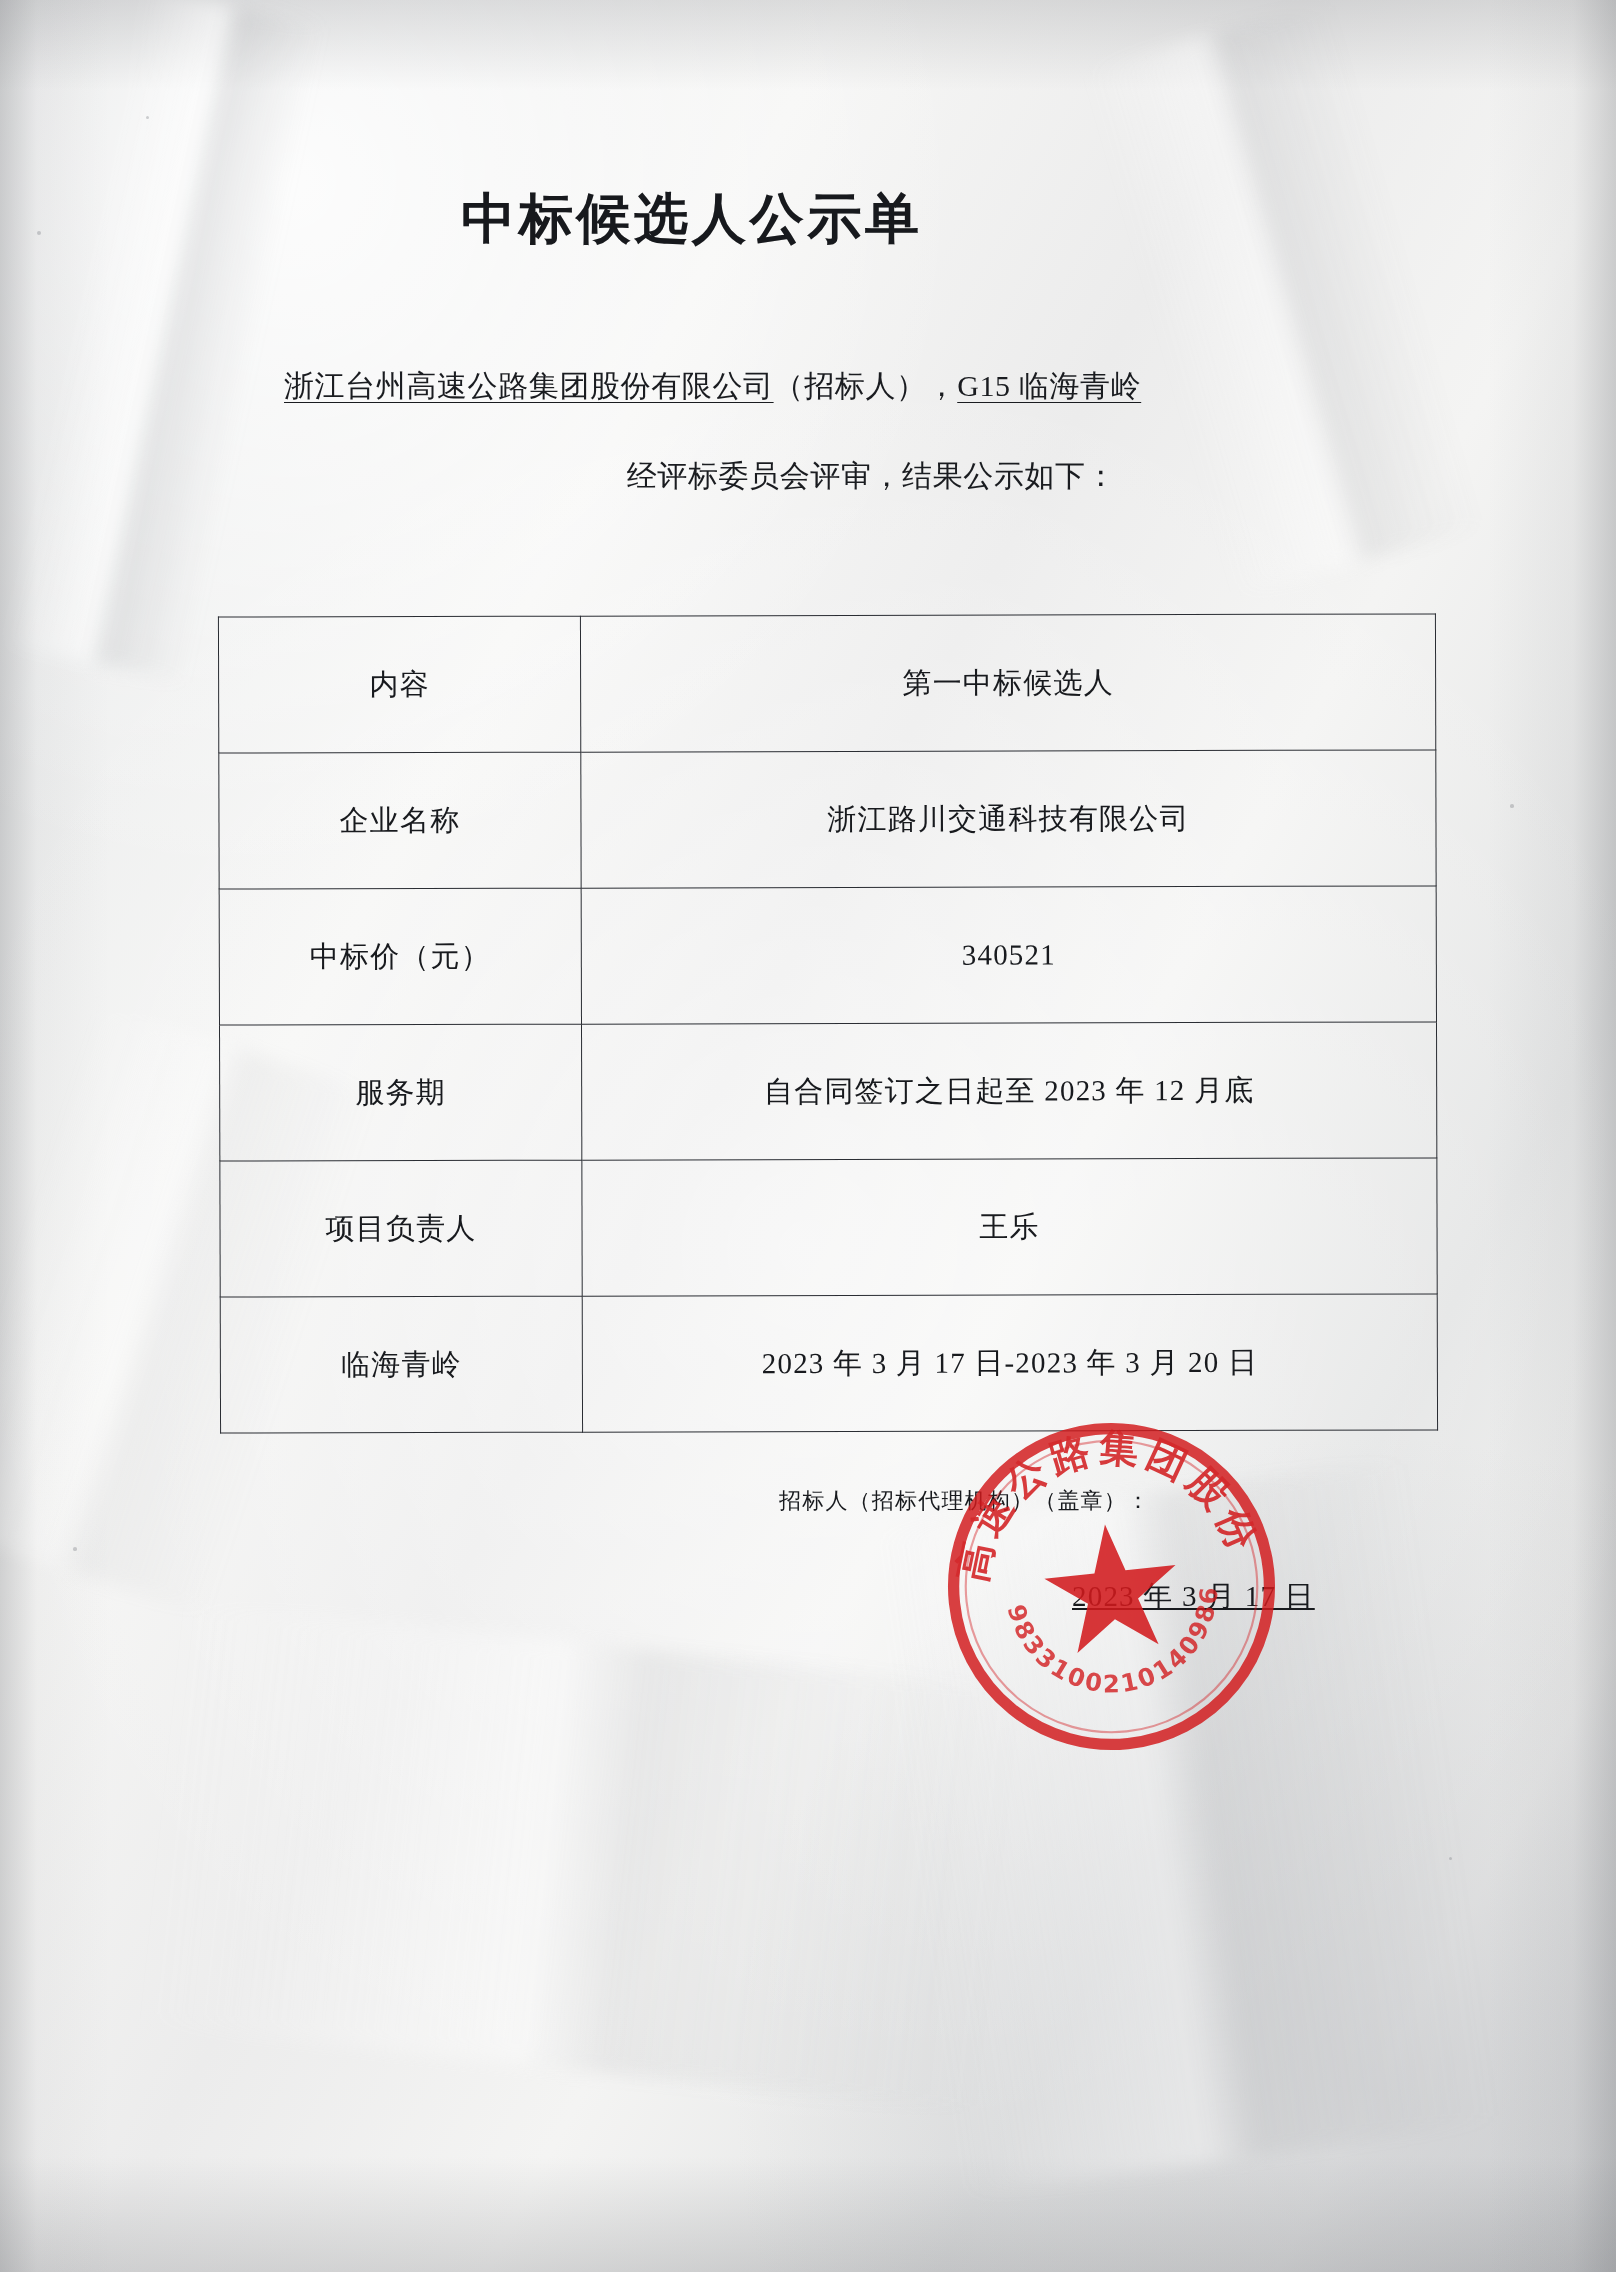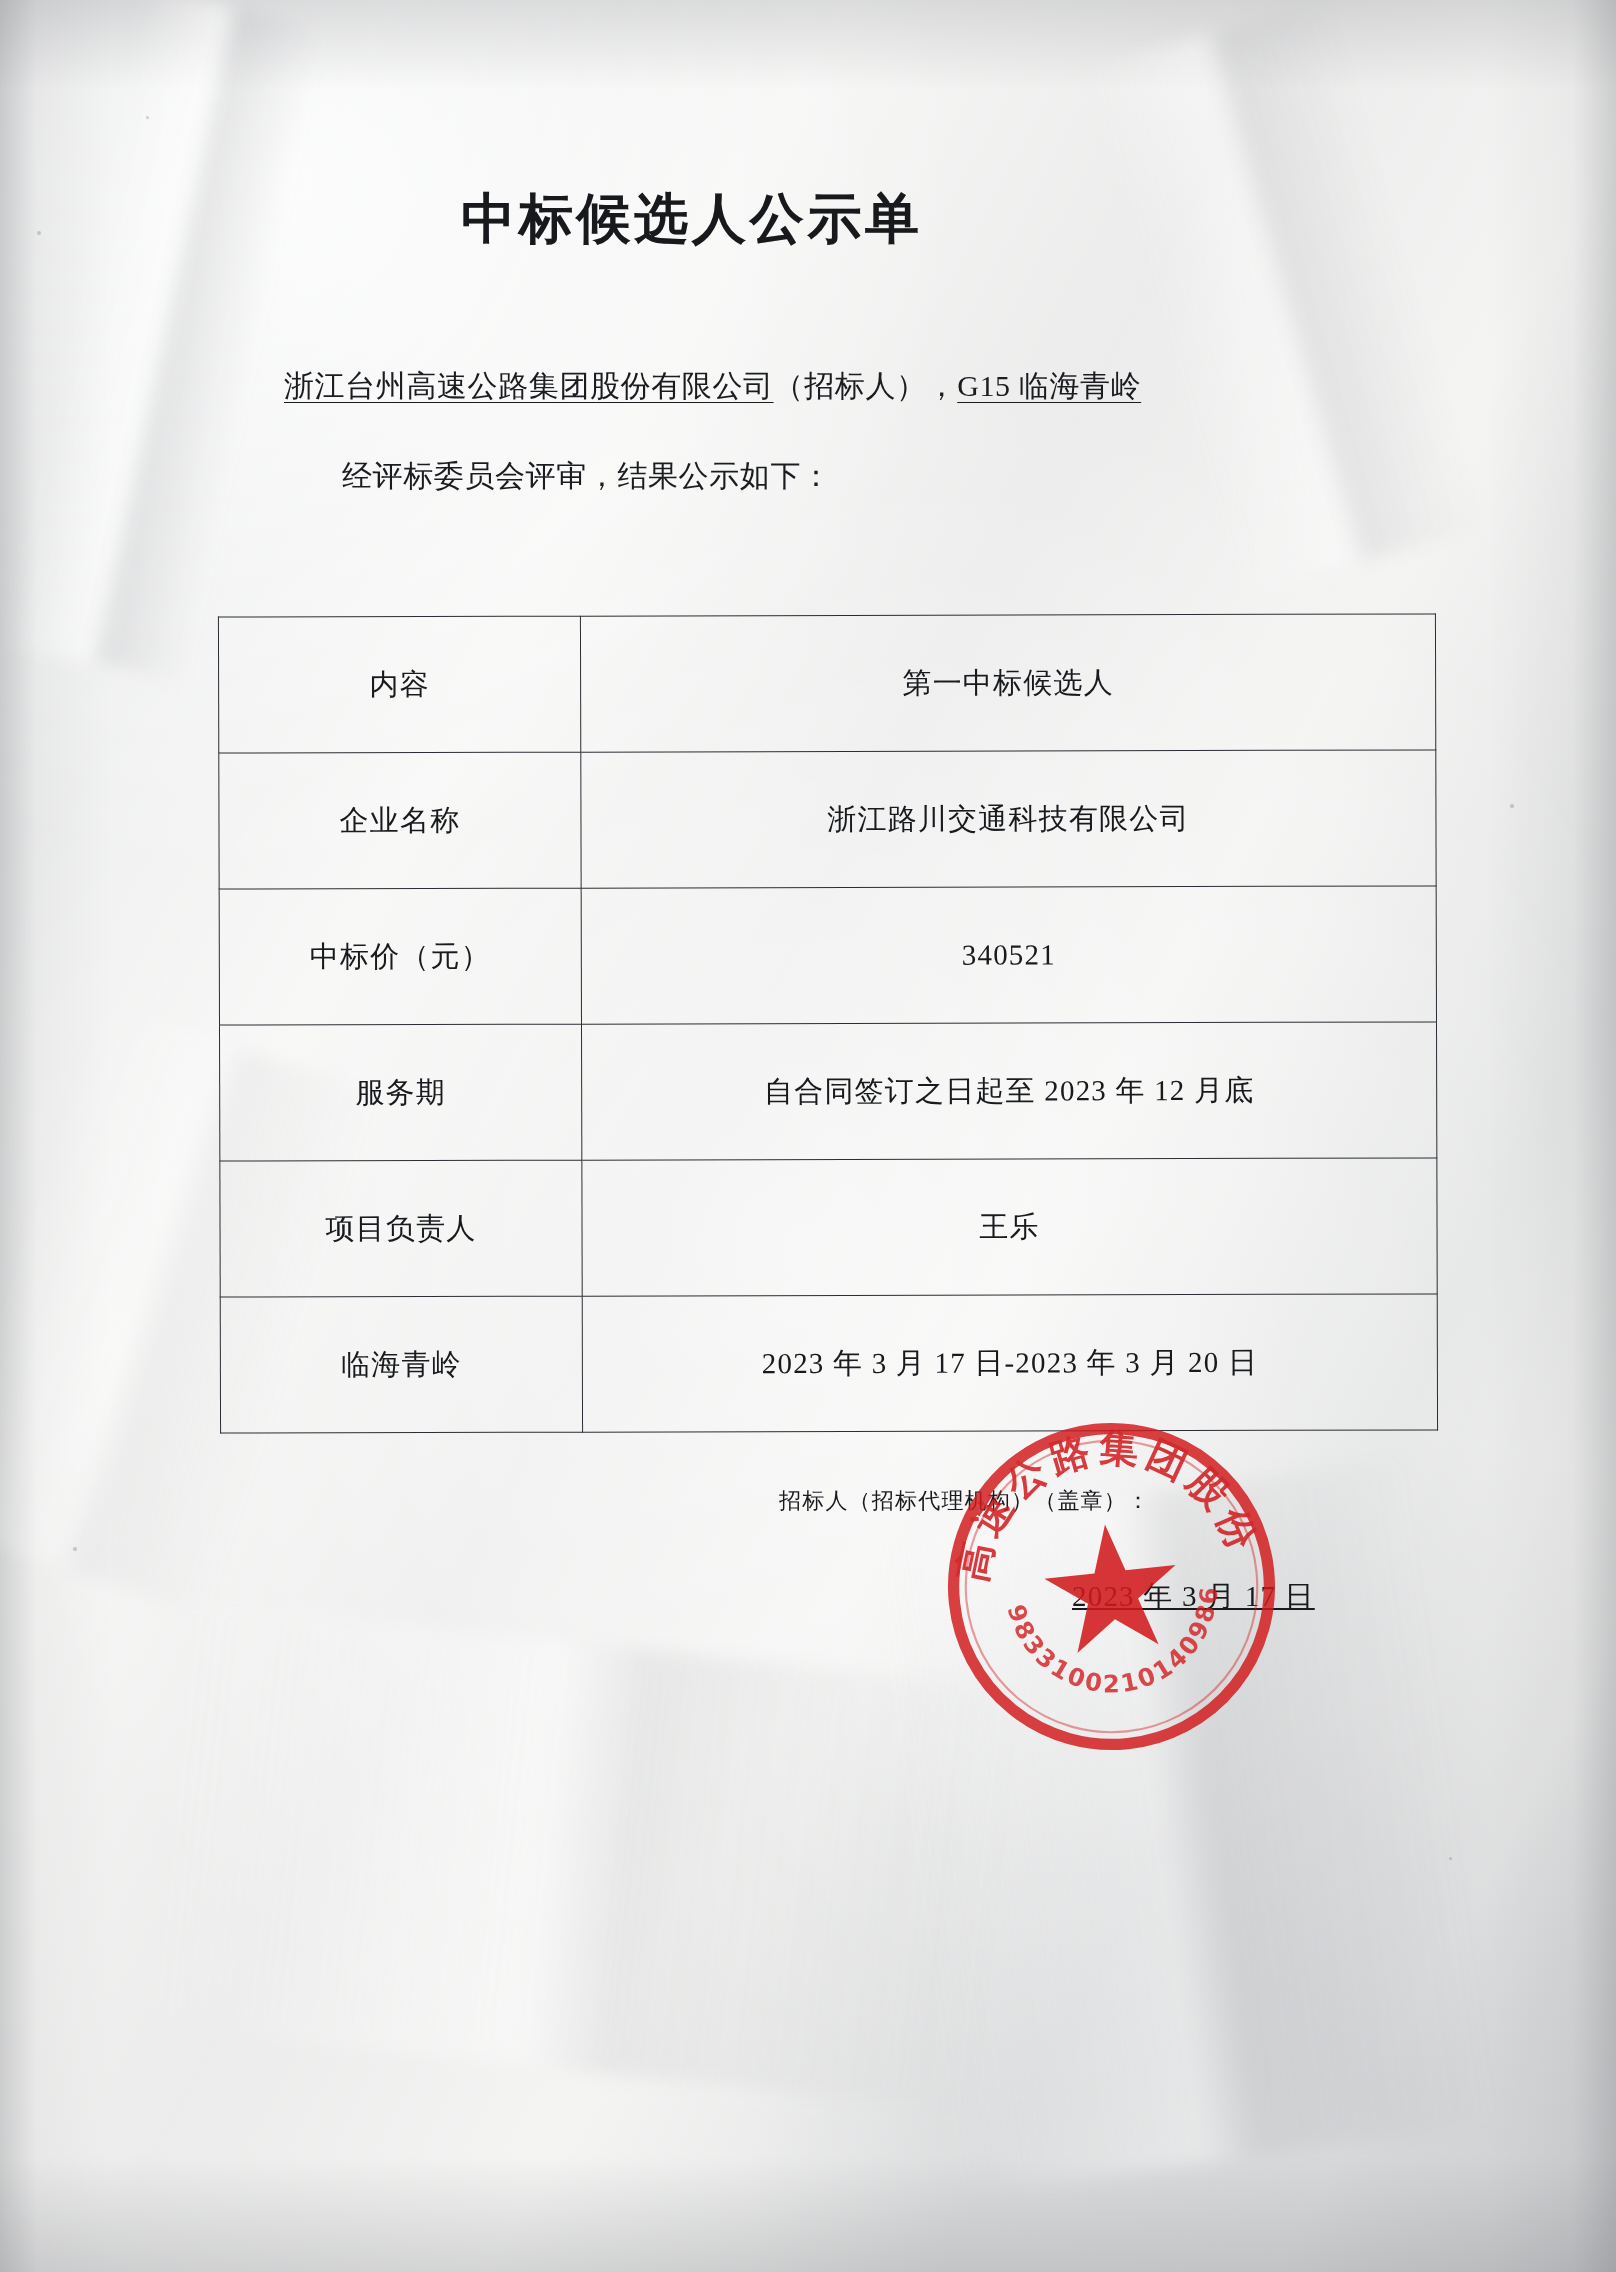--- a/index.html
+++ b/index.html
@@ -84,21 +84,21 @@
     line-height: 90px;
     letter-spacing: 0.6px;
     color: #1a1c20;
   }
   .para .ul {
     text-decoration: underline;
     text-underline-offset: 6px;
     text-decoration-thickness: 1.2px;
   }
   .line { display: block; white-space: nowrap; margin-left: 40px; }
-  .indent { padding-left: 58px; }
+  .indent { padding-left: 58px; text-align: center; }
 
   
   .tbl-wrap {
     position: absolute;
     left: 219px;
     top: 615px;
     width: 1218px;
   }
   table.main {
     border-collapse: collapse;

